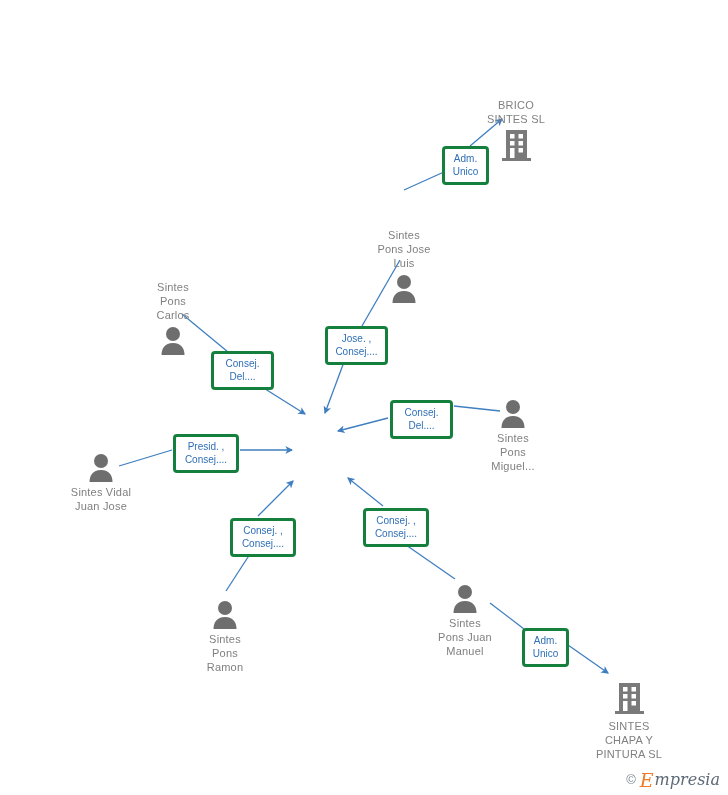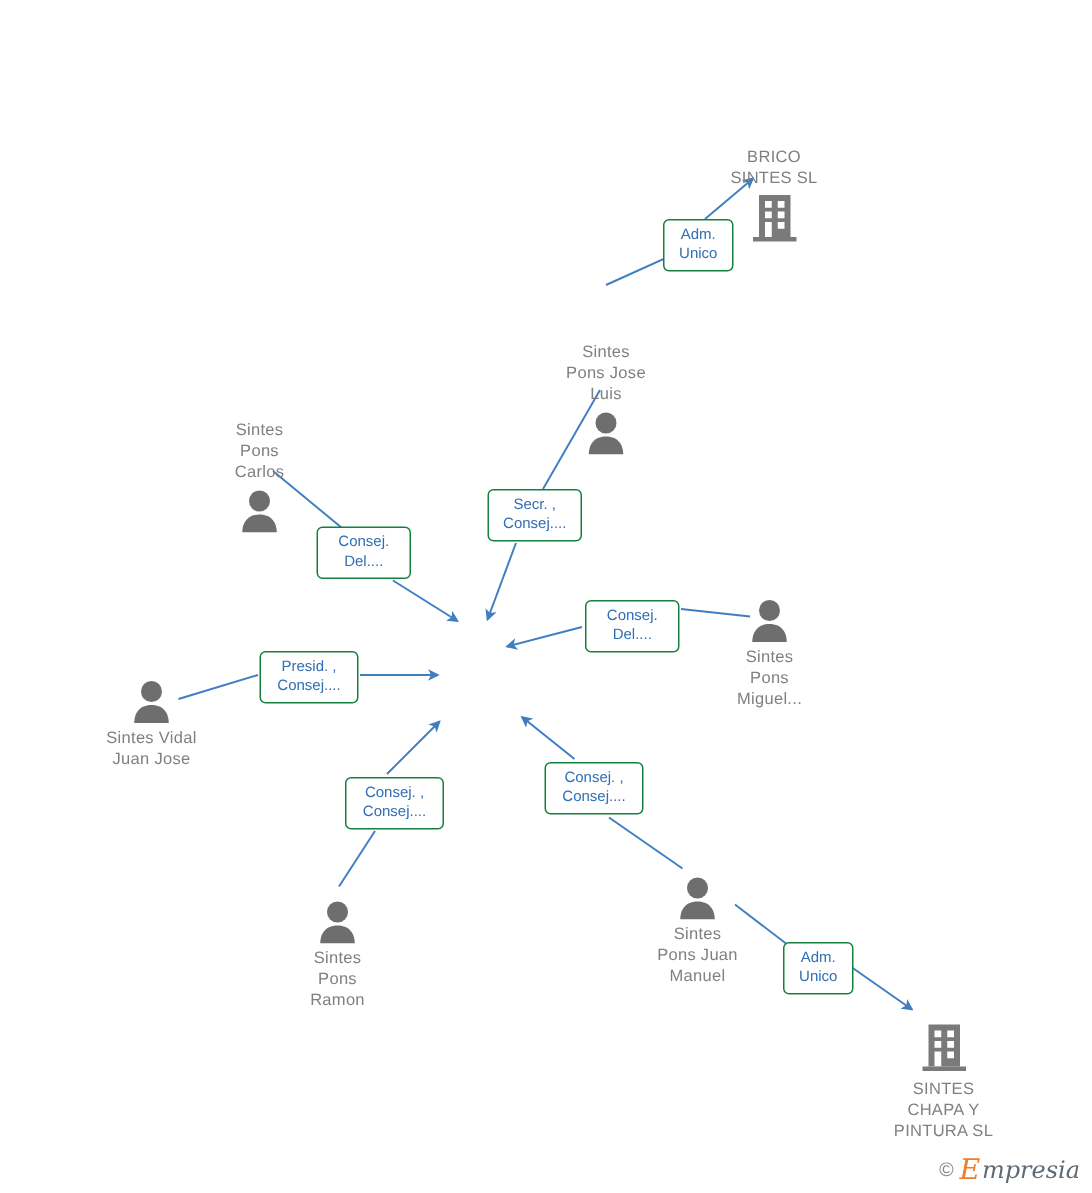--- a/index.html
+++ b/index.html
@@ -53,21 +53,21 @@
   .company-icon { width: 31px; height: 34px; display:block; margin:0 auto; }
 
   
   .node.cap-top .caption { margin-bottom: 3px; margin-top: 48px; }
   .node.cap-bottom .caption { margin-top: 3px; }
 
   
   .rel {
     position: absolute;
     box-sizing: border-box;
-    border: 1px solid #15803d;
+    border: 3px solid #15803d;
     border-radius: 4px;
     background: #ffffff;
     color: #2f6fb5;
     font-size: 10px;
     line-height: 13px;
     text-align: center;
     padding: 3px 5px 4px 5px;
     white-space: pre-line;
     box-shadow: 0 0 0 0 rgba(0,0,0,0);
   }
@@ -249,21 +249,21 @@
       </svg>
     </span>
     <span class="caption">SINTES
 CHAPA Y
 PINTURA SL</span>
   </div>
 
   <div class="rel" style="left:442px; top:146px; width:47px;">Adm.
 Unico</div>
 
-  <div class="rel" style="left:325px; top:326px; width:63px;">Secr. ,
+  <div class="rel" style="left:325px; top:326px; width:63px;">Jose. ,
 Consej....</div>
 
   <div class="rel" style="left:211px; top:351px; width:63px;">Consej.
 Del....</div>
 
   <div class="rel" style="left:390px; top:400px; width:63px;">Consej.
 Del....</div>
 
   <div class="rel" style="left:173px; top:434px; width:66px;">Presid. ,
 Consej....</div>

